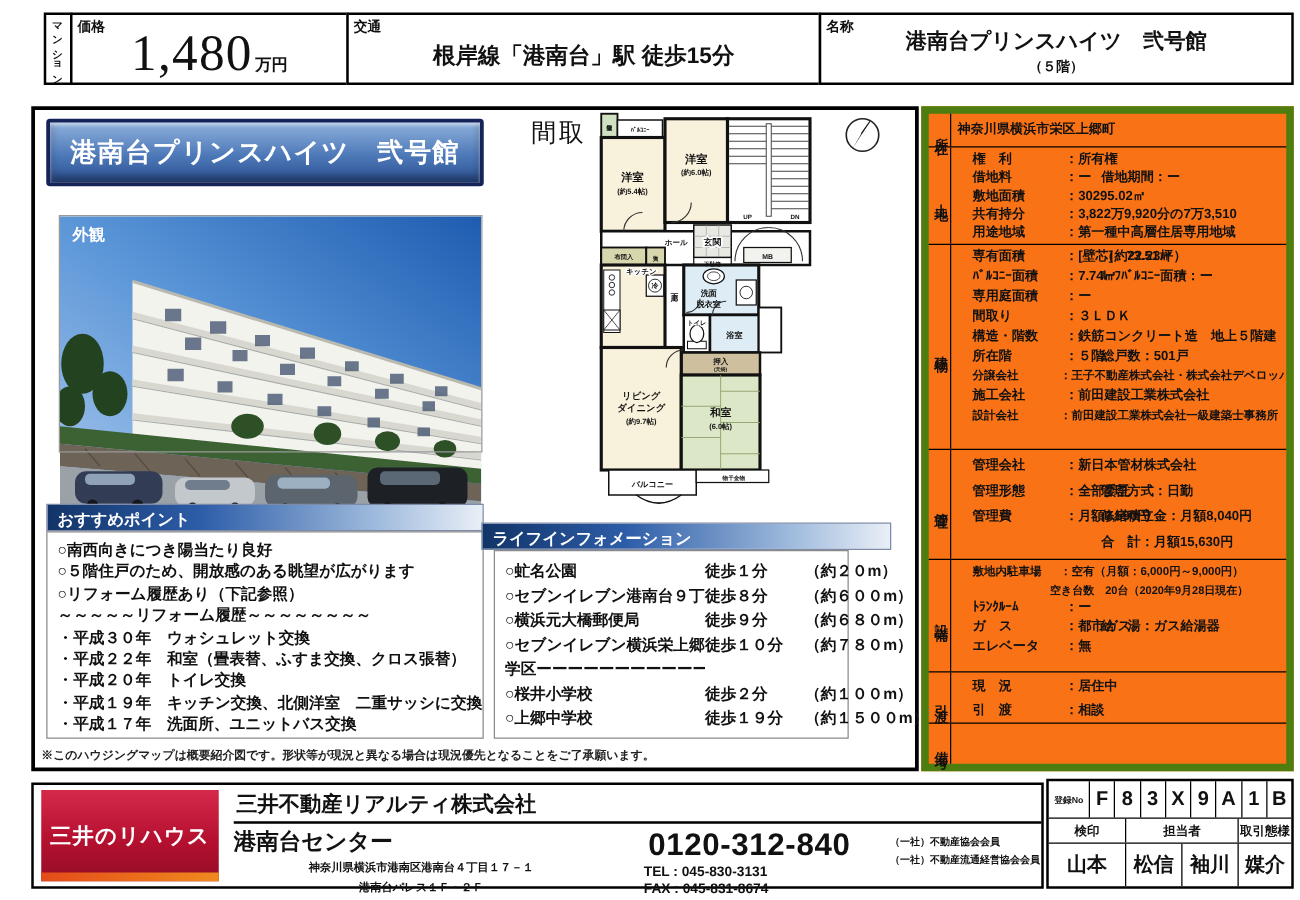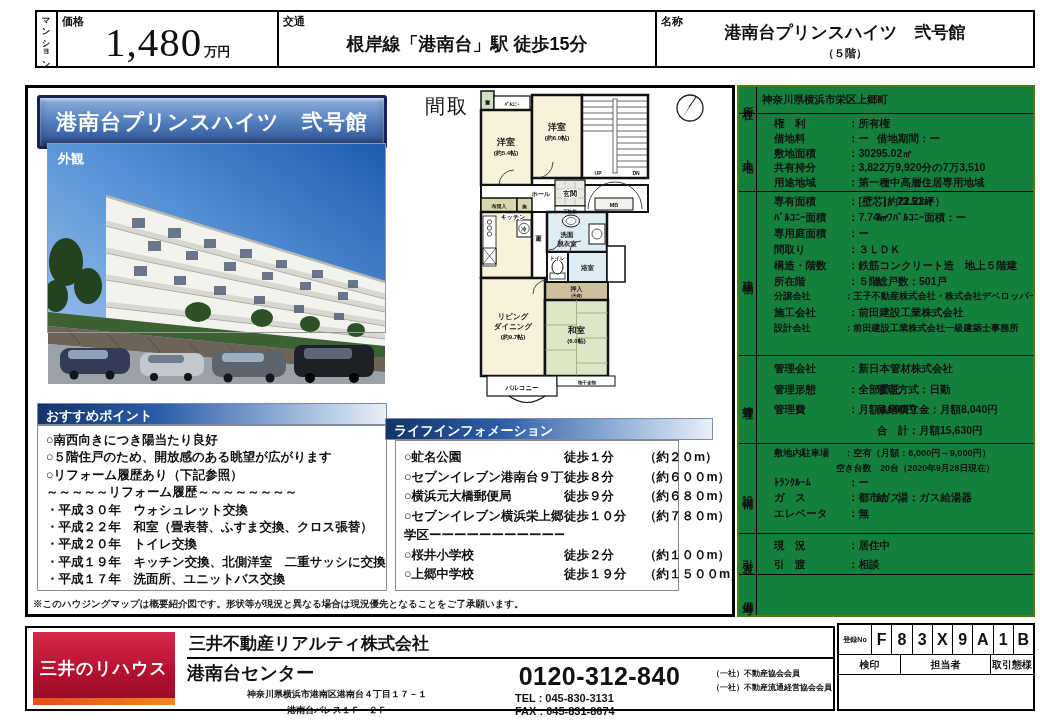--- a/index.html
+++ b/index.html
@@ -21,38 +21,38 @@
   .namec{flex:1;}
   .name-val{margin-top:9px;text-align:center;font-size:17px;font-weight:bold;}
   .name-floor{text-align:center;font-size:11px;font-weight:bold;margin-top:2px;}
   
   .mainbox{position:absolute;left:25px;top:85px;width:710px;height:532px;border:3px solid #000;box-sizing:border-box;background:#fff;}
   .banner{position:absolute;left:9px;top:7px;width:350px;height:54px;box-sizing:border-box;
           border:3px solid #15235a;border-radius:3px;
           background:linear-gradient(180deg,#8fb0dc 0%,#4d79b8 55%,#2d5094 100%);
           box-shadow:inset 0 2px 3px rgba(255,255,255,.55),inset 0 -5px 7px rgba(0,0,0,.35);
           display:flex;align-items:center;justify-content:center;color:#fff;font-size:21px;font-weight:bold;letter-spacing:1px;}
-  .photo{position:absolute;left:20px;top:56px;width:337px;height:188px;outline:1px solid #999;}
+  .photo{position:absolute;left:20px;top:85px;width:337px;height:188px;outline:1px solid #999;}
   .photo-label{position:absolute;left:10px;top:6px;color:#fff;font-size:13px;font-weight:bold;}
   .sec-header{position:absolute;height:22px;box-sizing:border-box;border:1px solid #7d8ba8;
               background:linear-gradient(90deg,#123468 0%,#2d5da8 35%,#9db9dc 75%,#e9eff7 100%);
               color:#fff;font-weight:bold;font-size:13px;padding:3px 8px;}
   .points-header{left:9px;top:315px;width:350px;}
   .points-box{position:absolute;left:9px;top:337px;width:350px;height:166px;border:1px solid #8a8a8a;box-sizing:border-box;padding:6px 8px;}
   .point-line{font-size:12.5px;font-weight:bold;line-height:17.4px;white-space:nowrap;}
   .madori-title{position:absolute;left:397px;top:5px;font-size:20px;font-weight:normal;letter-spacing:2px;}
   .floorplan{position:absolute;left:409px;top:0px;width:296px;height:375px;}
   .life-header{left:357px;top:330px;width:328px;}
   .life-box{position:absolute;left:367px;top:352px;width:284px;height:151px;border:1px solid #8a8a8a;box-sizing:border-box;padding:7px 8px;}
   .life-line{display:flex;font-size:12.5px;font-weight:bold;line-height:19.5px;white-space:nowrap;}
   .li-name{flex:0 0 160px;overflow:hidden;}
   .li-walk{flex:0 0 80px;}
   .map-note{position:absolute;left:5px;bottom:3px;font-size:9.5px;font-weight:bold;color:#222;}
   
-  .details{position:absolute;left:737px;top:85px;width:298px;height:532px;border:2px solid #4d7c0f;box-sizing:border-box;display:flex;flex-direction:column;background:#15803d;}
+  .details{position:absolute;left:737px;top:85px;width:298px;height:532px;border:6px solid #4d7c0f;box-sizing:border-box;display:flex;flex-direction:column;background:#f97316;}
   .dsec{display:flex;border-bottom:1px solid #000;box-sizing:border-box;}
   .dsec:last-child{border-bottom:none;flex:1;}
   .dlabel{width:17px;border-right:1px solid #000;display:flex;align-items:center;justify-content:center;
           writing-mode:vertical-rl;text-orientation:upright;font-size:11px;font-weight:bold;letter-spacing:3px;}
   .dbody{flex:1;padding:2px 5px;position:relative;overflow:hidden;}
   .drow{position:relative;font-size:10.5px;font-weight:bold;white-space:nowrap;}
   .rk{display:inline-block;width:74px;margin-left:12px;}
   .rk:empty{display:none;}
   .rp2{position:absolute;left:115px;top:0;}
   .rnote{display:block;margin-left:74px;font-size:8.8px;line-height:13px;}
@@ -547,15 +547,24 @@
           <div class="regchar">A</div>
           <div class="regchar">1</div>
           <div class="regchar">B</div>
         </div>
     </div>
     <div class="regrow2">
       <div class="rh rh1">検印</div>
       <div class="rh rh2">担当者</div>
       <div class="rh rh3">取引態様</div>
     </div>
+    <div class="regrow3">
+      <div class="rn rn1">山本</div>
+      <div class="rn-group">
+
+      <div class="rn-half">松信</div>
+          <div class="rn-half">袖川</div>
+        </div>
+      <div class="rn rn3">媒介</div>
+    </div>
   </div>
 
 </div>
 
 </body></html>

